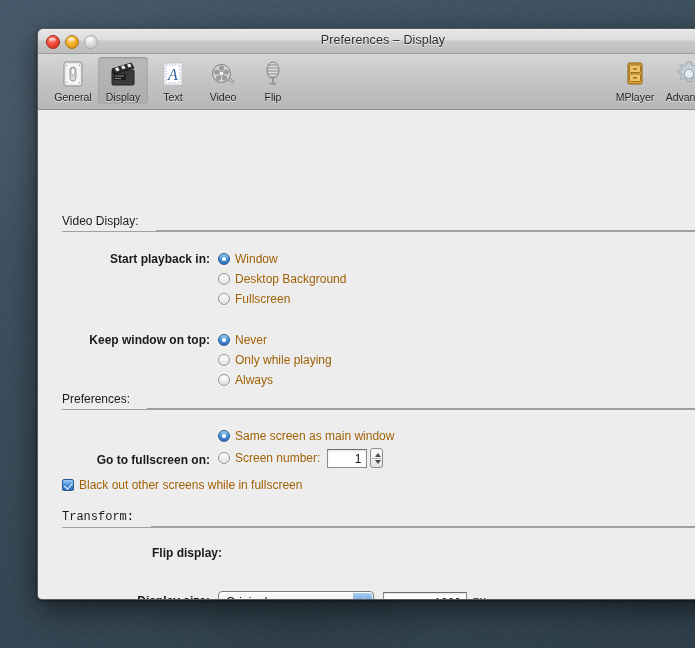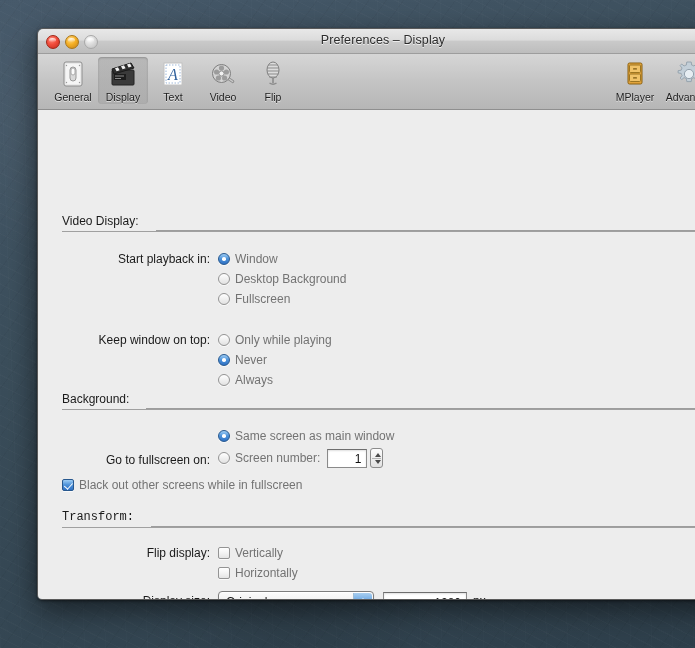--- a/index.html
+++ b/index.html
@@ -177,20 +177,21 @@
   .row {
     position: absolute;
     display: flex;
     align-items: flex-start;
   }
   .rlabel {
     text-align: right;
     font-size: 12px;
     color: #1a1a1a;
     white-space: nowrap;
+    font-weight: bold;
   }
 
   
   .radio-line { display: flex; align-items: center; height: 20px; }
   .radio {
     width: 12px; height: 12px;
     border-radius: 50%;
     box-sizing: border-box;
     flex: none;
     margin-right: 5px;
@@ -204,21 +205,21 @@
     position: relative;
   }
   .radio.on::after {
     content: "";
     position: absolute;
     left: 3.2px; top: 3.2px;
     width: 3.6px; height: 3.6px;
     border-radius: 50%;
     background: #ffffff;
   }
-  .radio-label { font-size: 12px; color: #737373; white-space: nowrap; }
+  .radio-label { font-size: 12px; color: #a16207; white-space: nowrap; }
 
   
   .check-line { display: flex; align-items: center; height: 20px; }
   .checkbox {
     width: 12px; height: 12px;
     border-radius: 2px;
     box-sizing: border-box;
     flex: none;
     margin-right: 5px;
     background: linear-gradient(to bottom, #ffffff 0%, #f2f2f2 55%, #e4e4e4 100%);
@@ -459,36 +460,36 @@
           <span class="radio"></span>
           <span class="radio-label">Fullscreen</span>
         </div>
       </div>
     </div>
 
     <div class="row" style="top:220px; left:24px; width:430px;">
       <div class="rlabel" style="width:148px; line-height:20px;">Keep window on top:</div>
       <div style="margin-left:8px;">
         <div class="radio-line">
+          <span class="radio on"></span>
+          <span class="radio-label">Never</span>
+        </div>
+        <div class="radio-line">
           <span class="radio"></span>
           <span class="radio-label">Only while playing</span>
         </div>
         <div class="radio-line">
-          <span class="radio on"></span>
-          <span class="radio-label">Never</span>
-        </div>
-        <div class="radio-line">
           <span class="radio"></span>
           <span class="radio-label">Always</span>
         </div>
       </div>
     </div>
 
     <div class="section-head" style="top:282px;">
-      <div class="title">Background:</div>
+      <div class="title">Preferences:</div>
       <div class="rule"></div>
     </div>
 
     <div class="row" style="top:316px; left:24px; width:480px;align-items:flex-end;">
       <div class="rlabel" style="width:148px; line-height:20px;">Go to fullscreen on:</div>
       <div style="margin-left:8px;">
         <div class="radio-line">
           <span class="radio on"></span>
           <span class="radio-label">Same screen as main window</span>
         </div>
@@ -508,32 +509,22 @@
     <div class="check-line" style="position:absolute; top:365px; left:24px;">
       <span class="checkbox on"></span>
       <span class="radio-label">Black out other screens while in fullscreen</span>
     </div>
 
     <div class="section-head" style="top:400px;font-family:Liberation Mono, monospace;">
       <div class="title">Transform:</div>
       <div class="rule"></div>
     </div>
 
-    <div class="row" style="top:433px; left:24px; width:400px;">
+    <div class="row" style="top:433px; left:36px; width:400px;">
       <div class="rlabel" style="width:148px; line-height:20px;">Flip display:</div>
-      <div style="margin-left:8px;">
-        <div class="check-line">
-          <span class="checkbox"></span>
-          <span class="radio-label">Vertically</span>
-        </div>
-        <div class="check-line">
-          <span class="checkbox"></span>
-          <span class="radio-label">Horizontally</span>
-        </div>
-      </div>
     </div>
 
     <div class="row" style="top:481px; left:24px; width:460px; align-items:center;">
       <div class="rlabel" style="width:148px; line-height:21px;">Display size:</div>
       <div class="popup" style="width:156px; margin-left:8px;">
         <span>Original</span>
         <span class="arrows">
           <span class="up"></span>
 
         </span>

